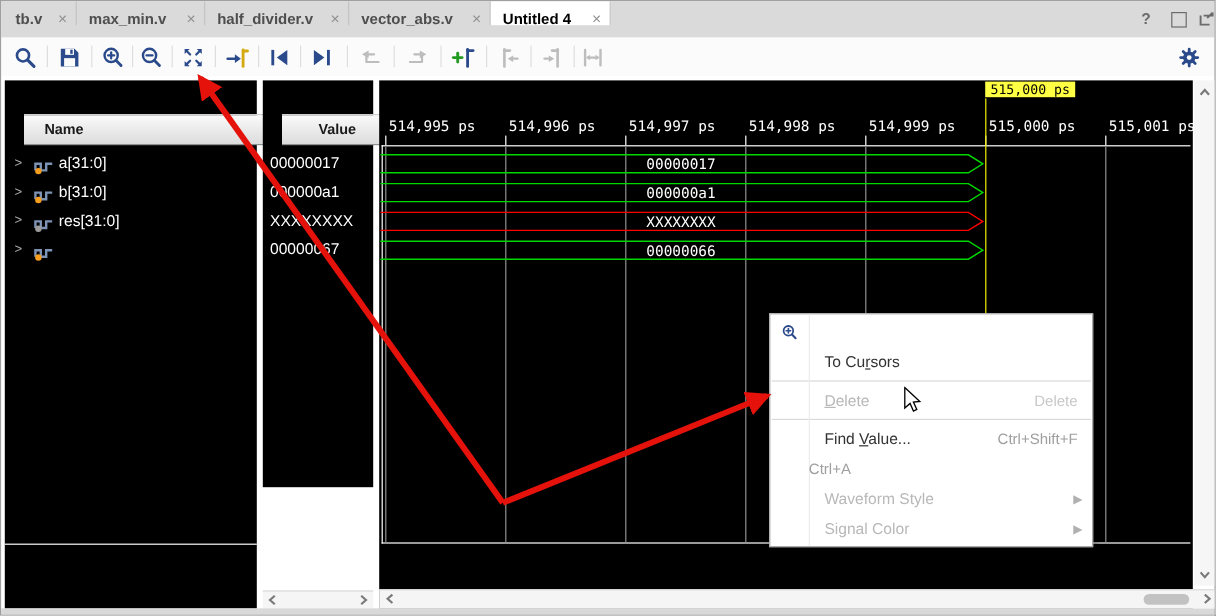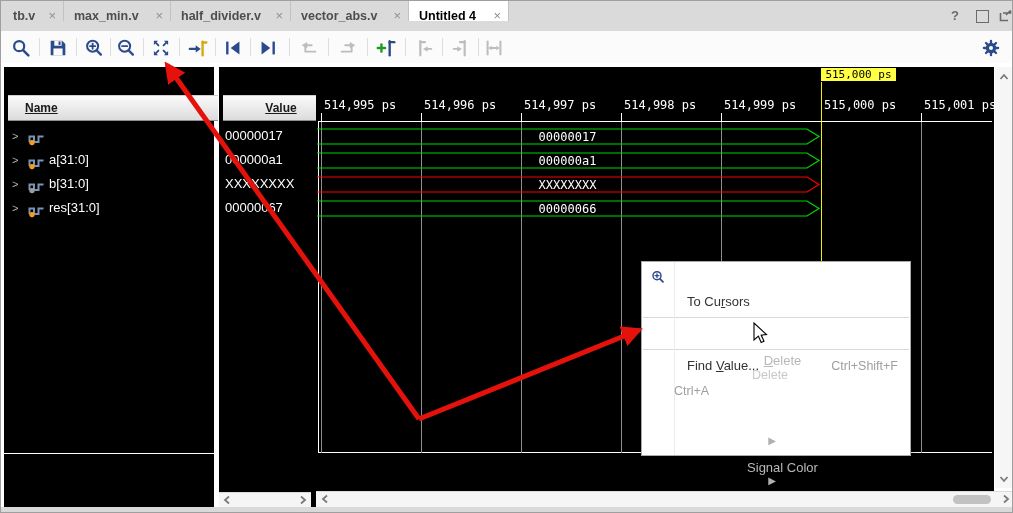--- a/index.html
+++ b/index.html
@@ -13,27 +13,27 @@
   .tab.active{background:#fff;color:#000;}
   .tab .close{position:absolute;right:7px;top:0;color:#8f8f8f;font-weight:normal;font-size:13px;}
   .tbicon{position:absolute;top:0;height:30px;line-height:30px;color:#6b6b6b;font-size:13px;font-weight:bold;}
   
   .toolbar{position:absolute;left:0;top:30px;width:100%;height:32px;background:#fbfbfb;}
   .tbtn{position:absolute;top:34px;width:26px;height:26px;display:flex;align-items:center;justify-content:center;}
   .tsep{position:absolute;top:37px;width:1px;height:18px;background:#dedede;}
   
   .workspace{position:absolute;left:0;top:62px;width:100%;height:444px;background:#fff;}
   .panel{position:absolute;background:#000;}
-  .hdr{position:absolute;left:4px;top:28px;width:100%;height:26px;box-sizing:border-box;
+  .hdr{position:absolute;left:16px;top:28px;width:100%;height:26px;box-sizing:border-box;
     background:linear-gradient(#fafafa,#dcdcdc);border-top:1px solid #cfcfcf;border-bottom:1px solid #8f8f8f;
-    font-size:12px;font-weight:bold;color:#1a1a1a;line-height:24px;text-decoration:underline;}
+    font-size:12px;font-weight:bold;color:#1a1a1a;line-height:24px;}
   .sigrow{position:absolute;left:0;width:100%;height:24px;color:#fff;font-size:13px;line-height:24px;}
   .sigrow .chev{position:absolute;left:8px;color:#b4b4b4;font-size:11px;}
   .sigrow .sicon{position:absolute;left:24px;top:6px;}
-  .sigrow .slabel{position:absolute;left:45px;white-space:nowrap;margin-top:24px;}
+  .sigrow .slabel{position:absolute;left:45px;white-space:nowrap;}
   .valtext{position:absolute;left:6px;color:#fff;font-size:13px;line-height:24px;}
   .mono{font-family:"DejaVu Sans Mono",monospace;}
   
   .rlabel{position:absolute;top:31px;color:#fff;font-size:12px;white-space:nowrap;}
   .rtick{position:absolute;top:46px;width:1px;height:8px;background:#fff;}
   .grid{position:absolute;top:55px;width:1px;height:331px;background:#8f8f8f;}
   .canvasborder{position:absolute;left:2px;top:54px;width:674px;height:332px;box-sizing:border-box;
     border-left:1px solid #fff;border-top:1px solid #fff;border-bottom:1px solid #fff;}
   .bustext{position:absolute;left:0;width:503px;text-align:center;color:#fff;font-size:12px;height:14px;line-height:14px;}
   .cursorline{position:absolute;top:15px;width:1px;height:371px;}
@@ -45,21 +45,21 @@
   .sarrow{position:absolute;width:12px;height:12px;display:flex;align-items:center;justify-content:center;}
   
   .menu{position:absolute;left:640px;top:260px;width:270px;background:#fff;border:1px solid #ababab;
     box-shadow:2px 3px 6px rgba(0,0,0,.28);z-index:40;padding:2px 0;box-sizing:border-box;}
   .menu .gutter{position:absolute;left:32px;top:0;bottom:0;width:1px;background:#ececec;}
   .mi{position:relative;height:25px;display:flex;align-items:center;font-size:13px;color:#333;}
   .mi .micon{width:32px;display:flex;align-items:center;justify-content:center;flex:0 0 32px;}
   .mi .mlabel{flex:1;padding-left:13px;white-space:nowrap;}
   .mi .mshort{color:#9f9f9f;padding-right:12px;font-size:12.5px;}
   .mi .msub{color:#b0b0b0;padding-right:8px;font-size:10px;}
-  .mi.disabled{color:#b8b8b8;flex-direction:column;}
+  .mi.disabled{color:#b8b8b8;}
   .mi.disabled .mshort{color:#c8c8c8;}
   .mi.hl{background:#cfe1f6;}
   .msep{height:1px;background:#d9d9d9;margin:3px 1px;}
   .overlay{position:absolute;left:0;top:0;pointer-events:none;}
   .nameline{position:absolute;left:0;width:100%;height:1px;background:#fff;}
   .bottomstrip{position:absolute;left:0;top:506px;width:100%;height:7px;background:#d9d9d9;}
 </style>
 </head>
 <body>
 
@@ -108,21 +108,21 @@
         </div>
         <div class="sigrow" style="top: 129px;">
           <span class="chev">&gt;</span>
           <span class="sicon"><svg width="17" height="13" viewBox="0 0 17 13">
               <path d="M1.5 9 V3.5 H6 V9 H10.5 V3.5 H15.5" stroke="#7d93b5" stroke-width="2" fill="none"></path>
               <circle cx="4" cy="9.6" r="2.7" fill="#f59d1e"></circle>
             </svg></span>
         </div>
         <div class="nameline" style="top: 386px;"></div>
       </div>
-    <div class="panel" id="valuePanel" style="left:218px;top:4px;width:92px;height:440px;padding-left:24px;">
+    <div class="panel" id="valuePanel" style="left:218px;top:4px;width:92px;height:339px;">
         <div class="hdr" style="text-align: center;">Value</div>
         <div class="valtext" style="top: 57px;">00000017</div>
         <div class="valtext" style="top: 81px;">000000a1</div>
         <div class="valtext" style="top: 105px;">XXXXXXXX</div>
         <div class="valtext" style="top: 129px;">00000067</div>
         <div class="hscroll" style="left: 0px; top: 425px; width: 92px;">
           <span class="sarrow" style="left:2px;top:1px;">
             <svg width="8" height="10">
               <polyline points="6,1.5 2,5 6,8.5" stroke="#7a7a7a" stroke-width="1.8" fill="none"></polyline>
             </svg>
@@ -212,20 +212,21 @@
         <span class="micon"></span>
         <span class="mlabel">Find <u>V</u>alue...</span>
         <span class="mshort">Ctrl+Shift+F</span>
       </div>
       <div class="mi">
         <span class="micon"></span>
         <span class="mshort">Ctrl+A</span>
       </div>
       <div class="mi disabled">
         <span class="micon"></span>
+        <span class="mlabel">Waveform Style</span>
         <span class="msub">▶</span>
       </div>
       <div class="mi disabled">
         <span class="micon"></span>
         <span class="mlabel">Signal Color</span>
         <span class="msub">▶</span>
       </div>
     </div>
 
   <svg class="overlay" id="annot" width="1013" height="513" style="z-index:50;">

